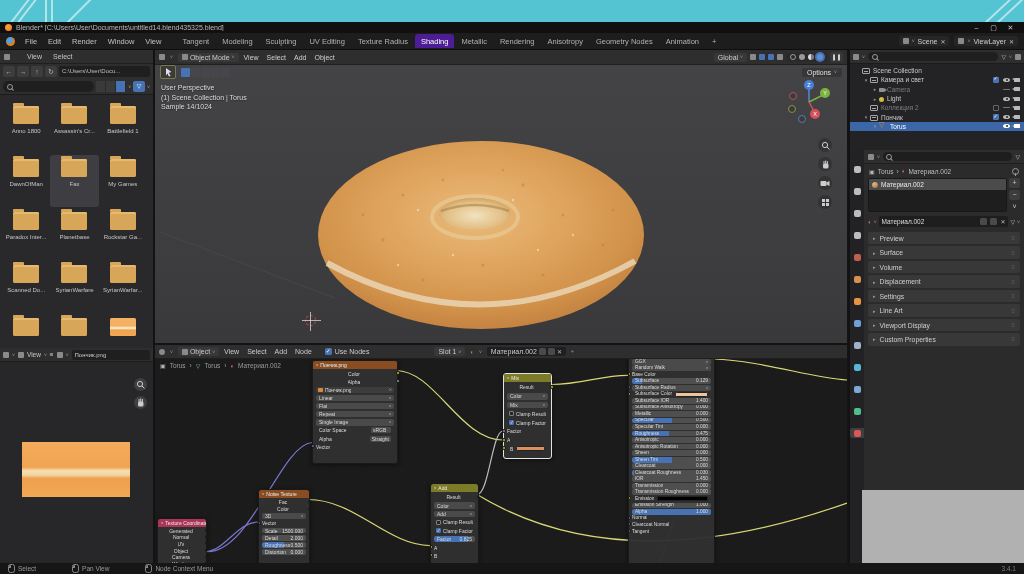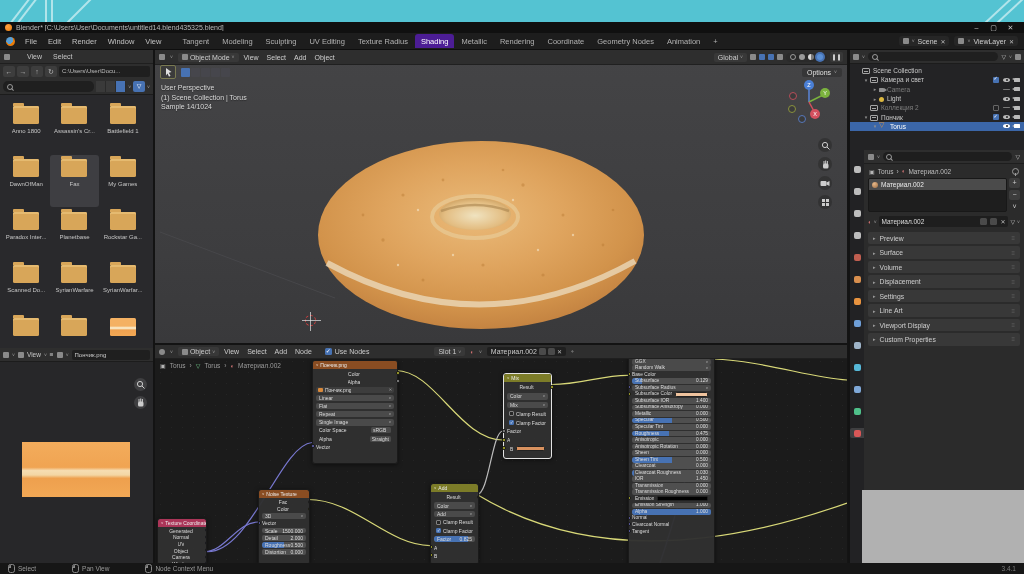--- a/index.html
+++ b/index.html
@@ -263,21 +263,21 @@
     <span class="mb-tabs">
 
     <span class="tab">Tangent</span>
         <span class="tab">Modeling</span>
         <span class="tab">Sculpting</span>
         <span class="tab">UV Editing</span>
         <span class="tab">Texture Radius</span>
         <span class="tab active">Shading</span>
         <span class="tab">Metallic</span>
         <span class="tab">Rendering</span>
-        <span class="tab">Coordinate</span>
+        <span class="tab">Anisotropy</span>
         <span class="tab">Geometry Nodes</span>
         <span class="tab">Animation</span>
         <span class="tab">+</span>
       </span>
     <span class="mb-right">
       <span class="wpill">
         <span class="tinyico"></span>
         <span class="tcaret">˅</span>
         <span>Scene</span>
         <span class="mfx">✕</span>

